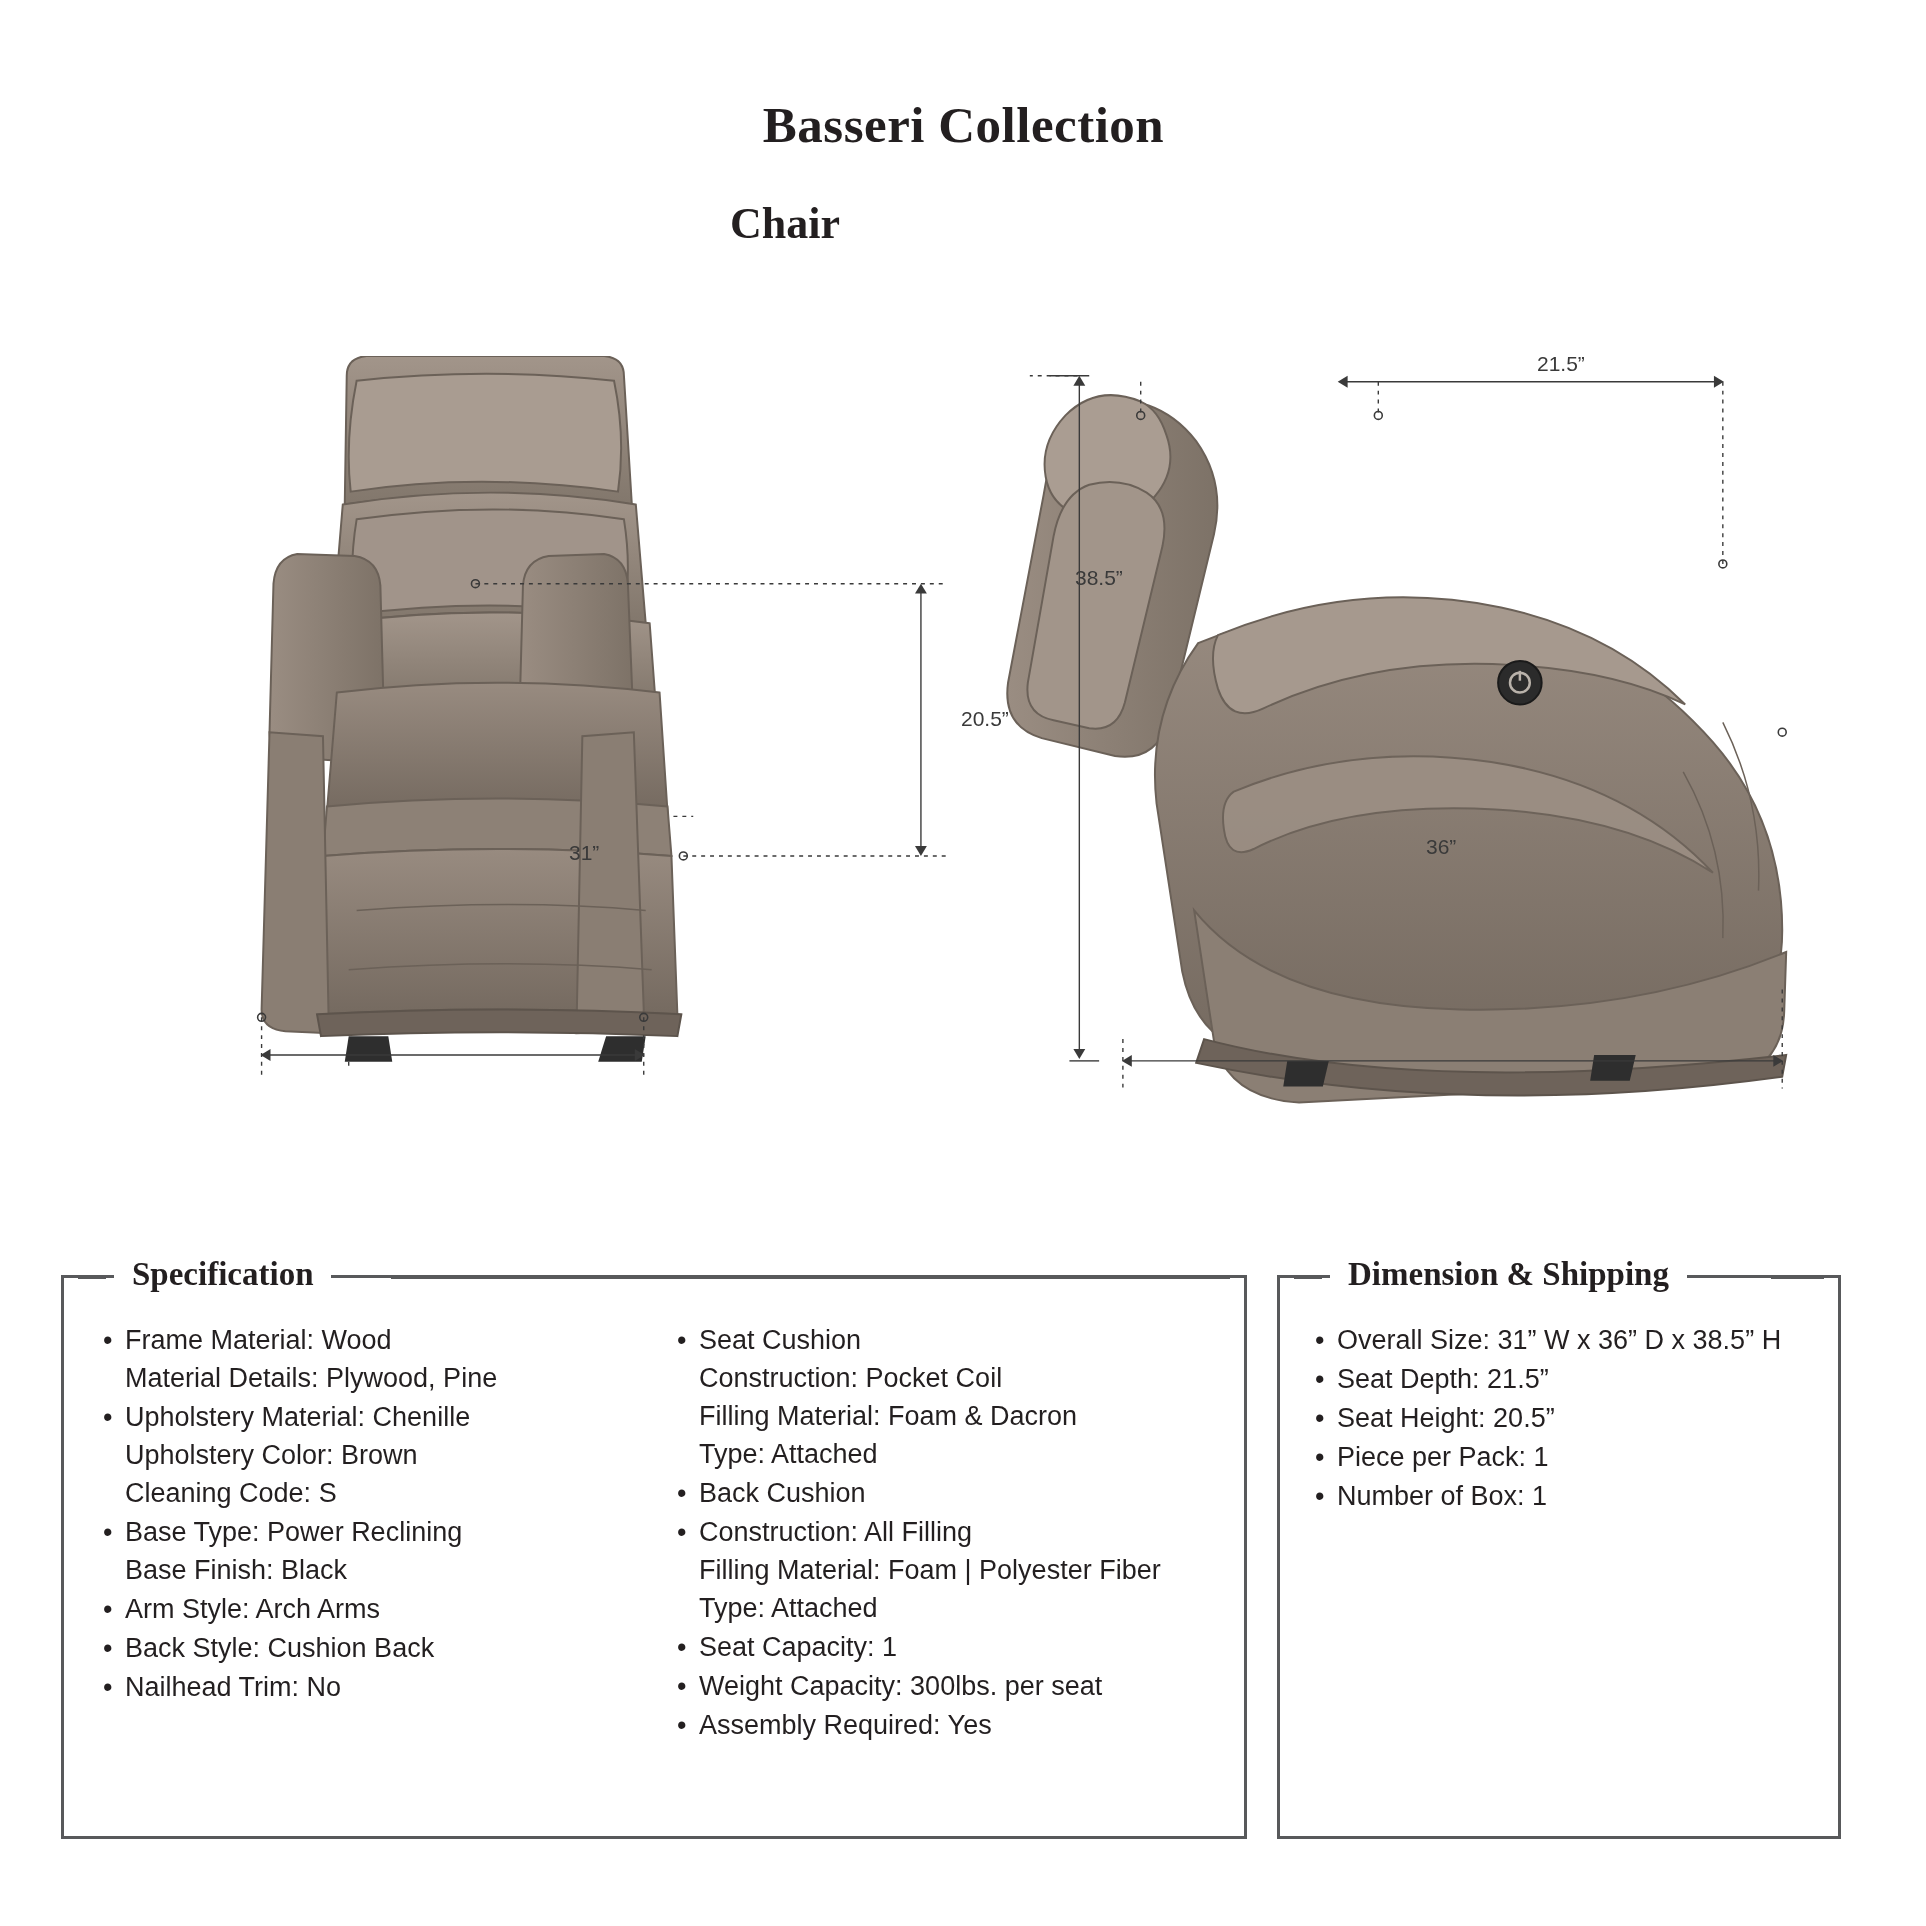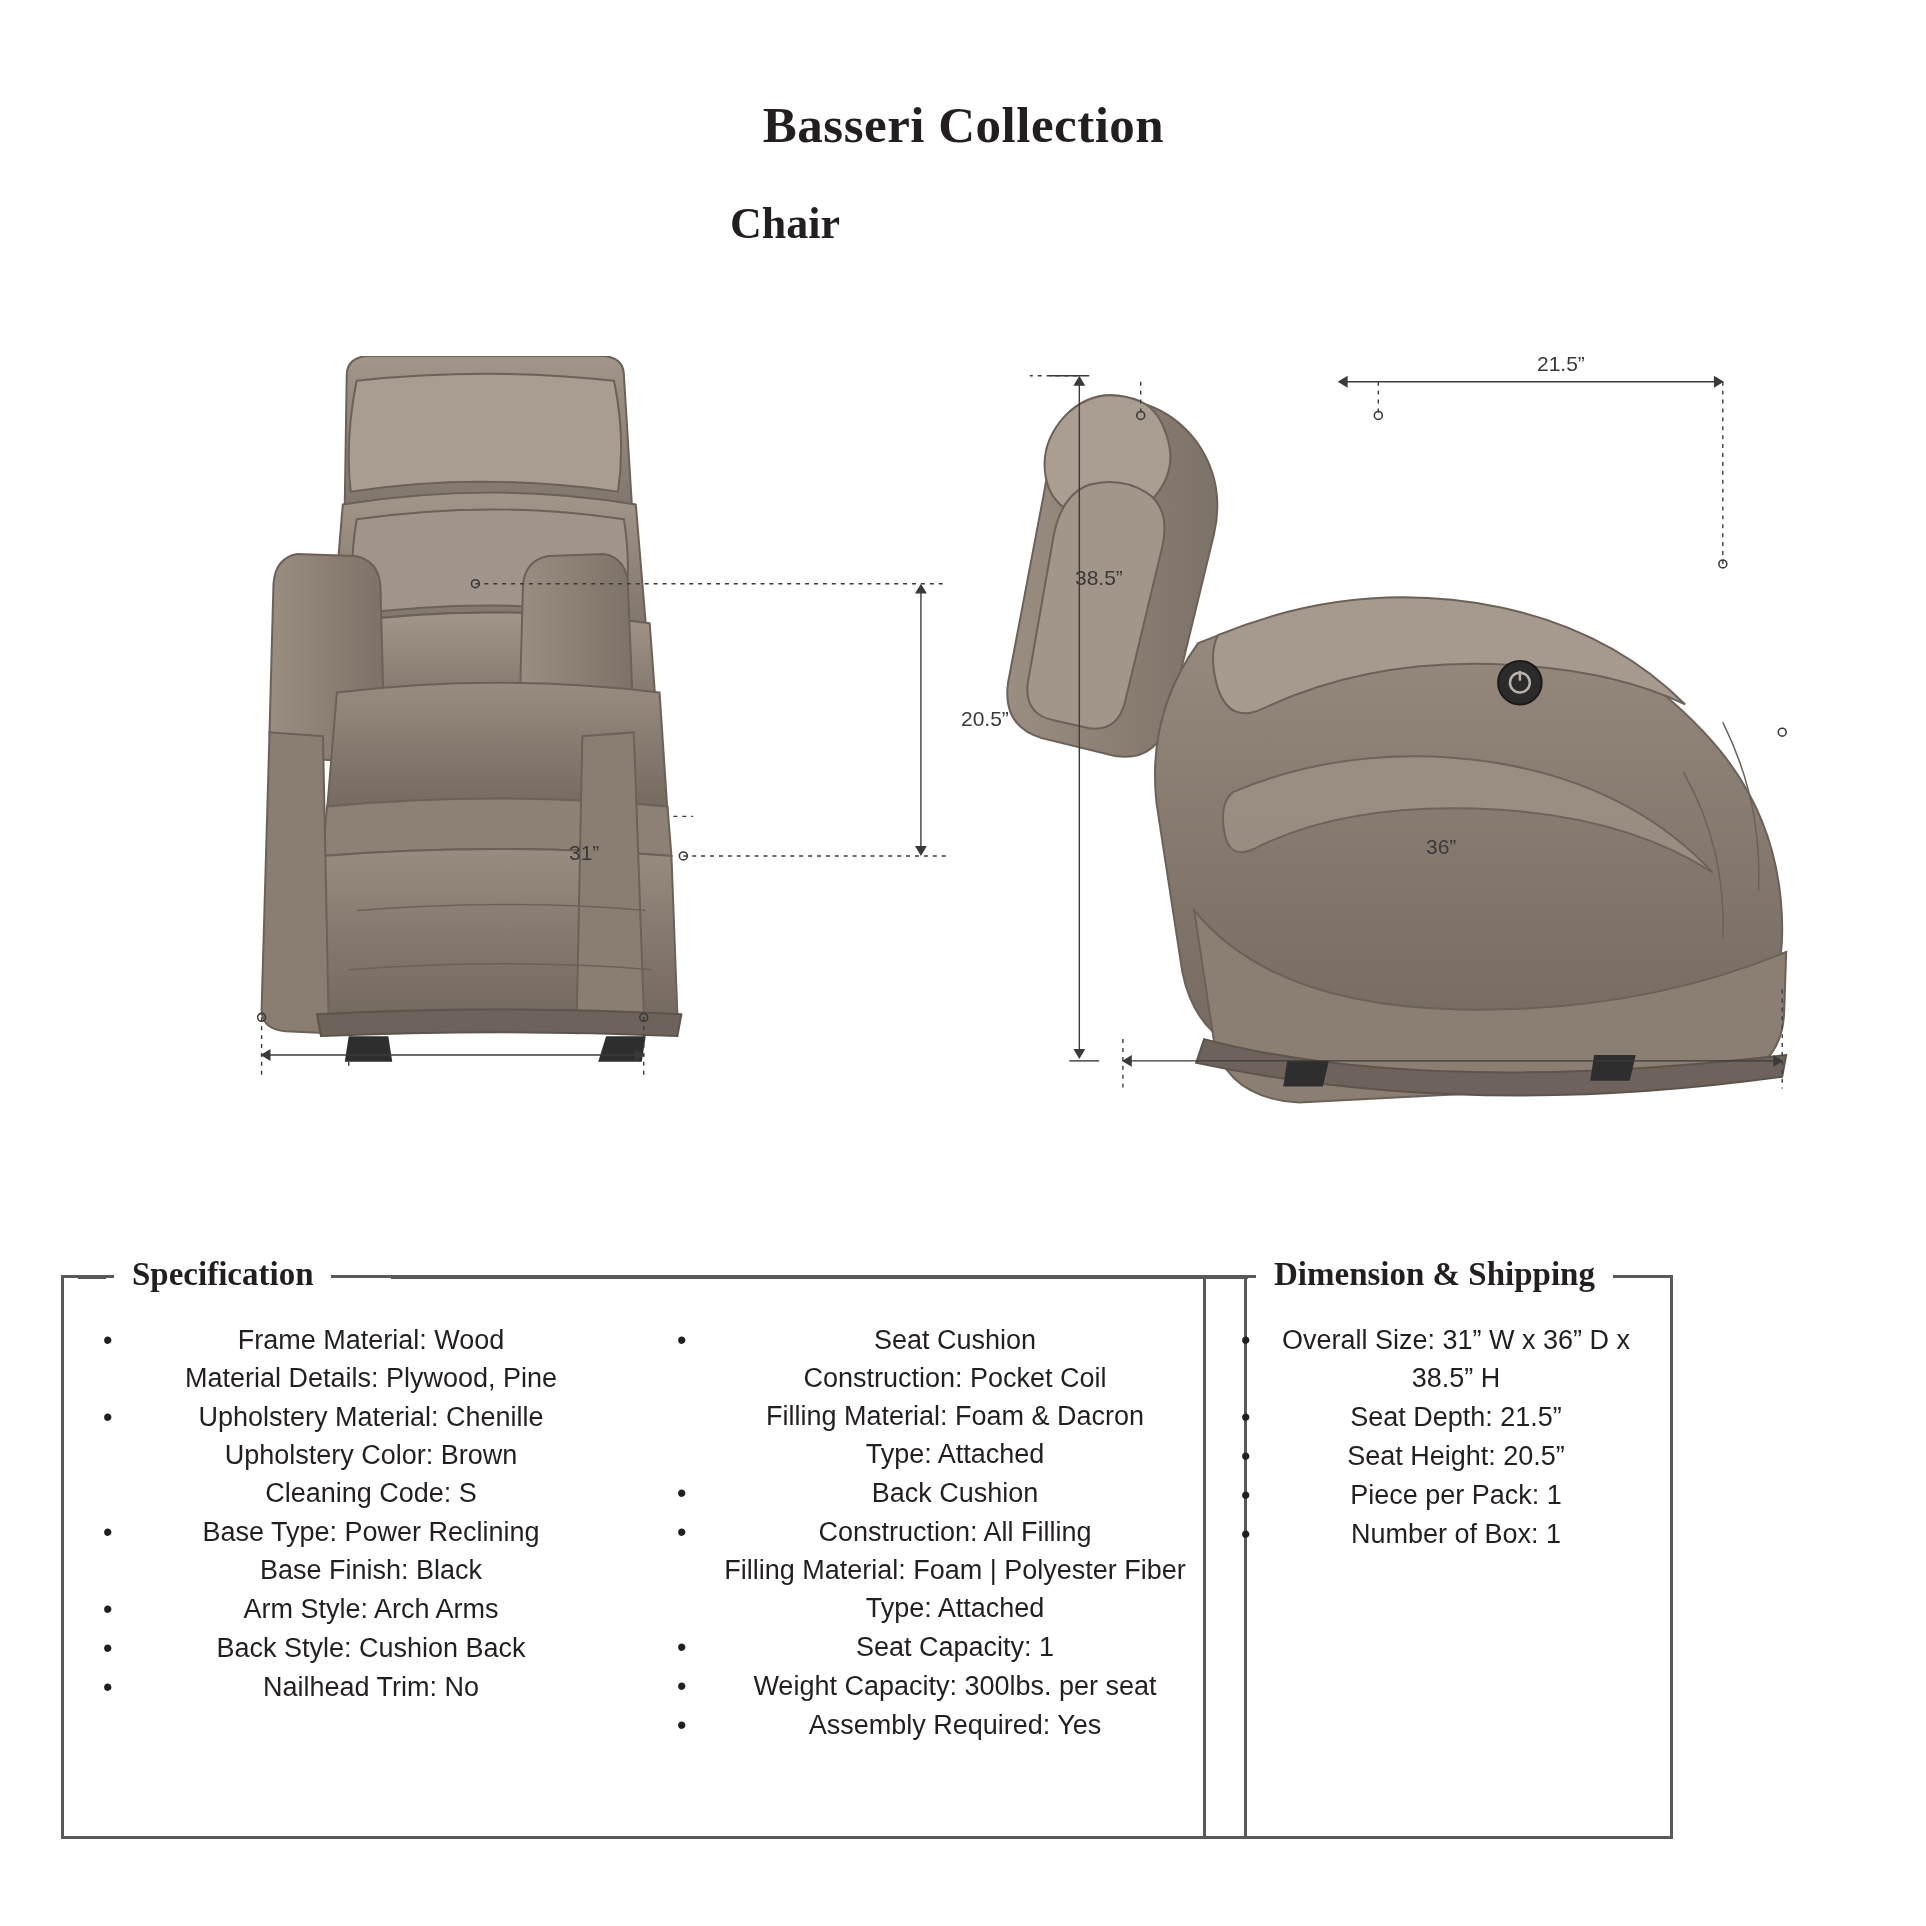--- a/index.html
+++ b/index.html
@@ -68,32 +68,31 @@
     font-size: 21px;
     color: #3a3a3a;
     white-space: nowrap;
   }
 
   
   .panel {
     position: absolute;
     border: 3px solid #58595b;
     box-sizing: border-box;
-    text-align: center;
   }
   .panel-spec {
     left: 61px;
     top: 1275px;
     width: 1186px;
     height: 564px;
   }
   .panel-dim {
-    left: 1203px;
+    left: 1277px;
     top: 1275px;
-    width: 470px;
+    width: 564px;
     height: 564px;
   }
   .panel-heading {
     position: absolute;
     top: -22px;
     left: 50px;
     background: #ffffff;
     padding: 0 18px;
     font-family: "Liberation Serif", serif;
     font-weight: bold;

